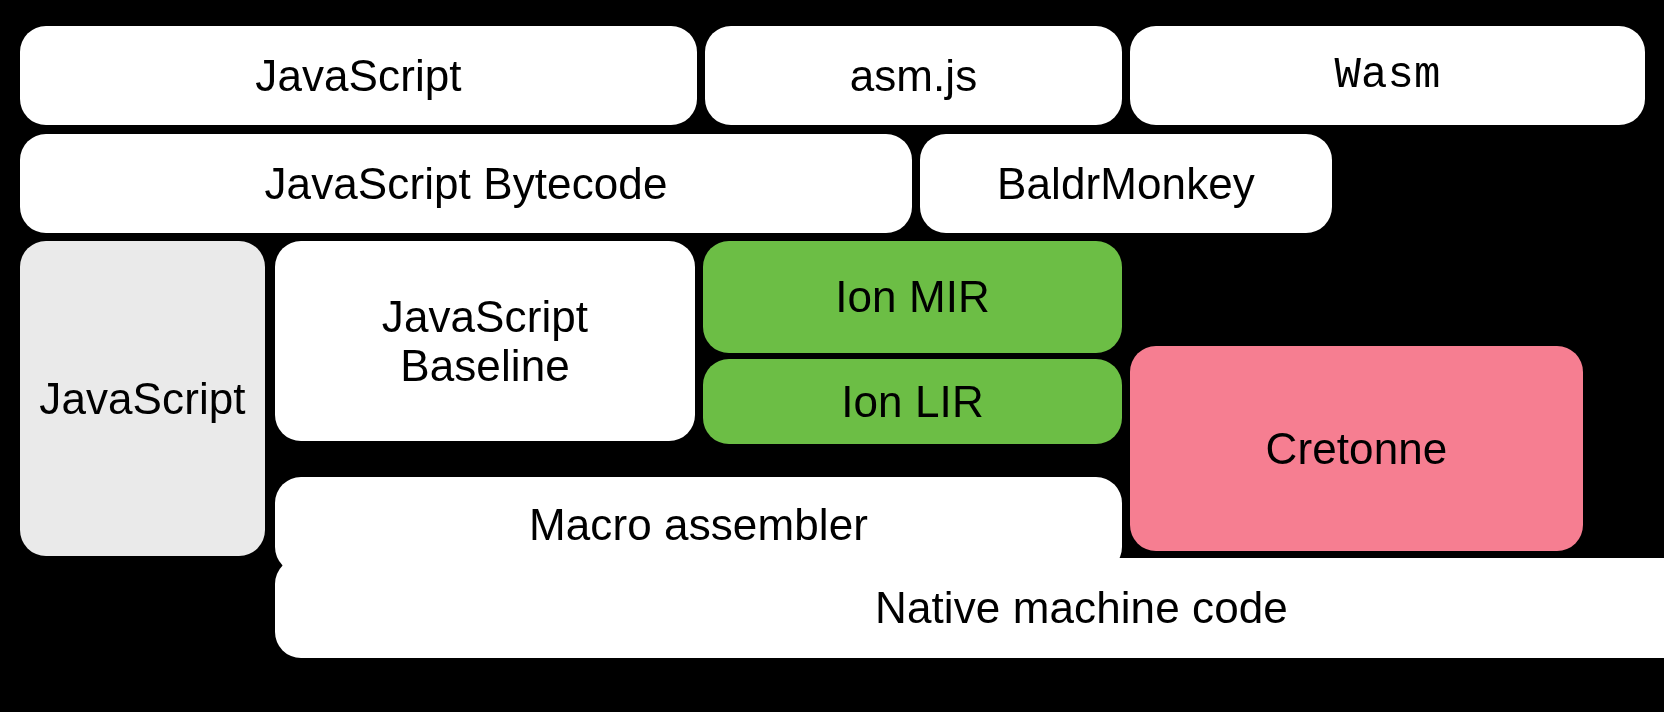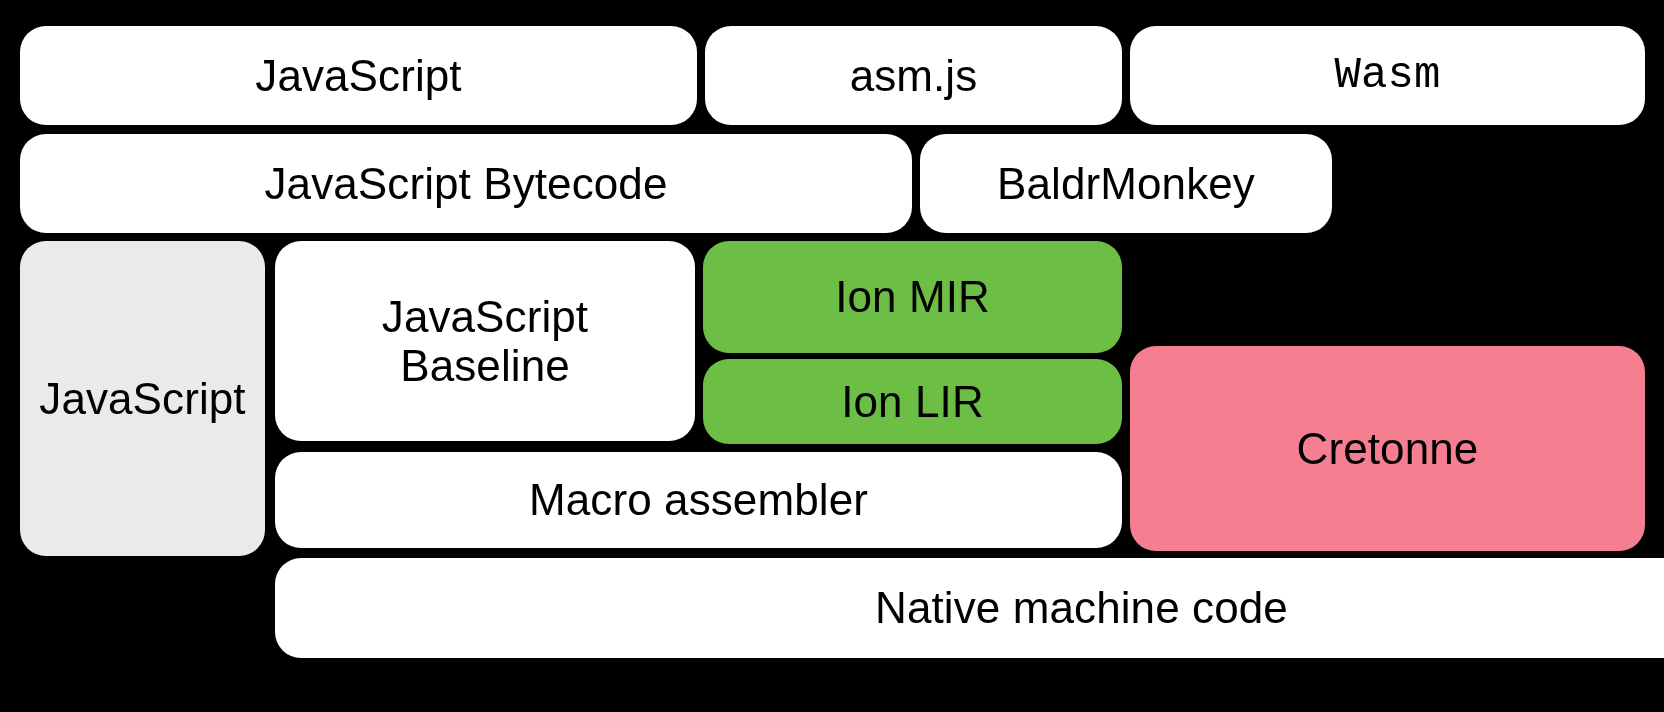--- a/index.html
+++ b/index.html
@@ -53,24 +53,24 @@
   
   .n-interpreter     { left: 20px;   top: 225px; width: 245px;  height: 315px; }
   .n-js-baseline     { left: 275px;  top: 225px; width: 420px;  height: 200px;
                        font-size: 44px; }
 
   
   .n-ion-mir         { left: 703px;  top: 225px; width: 419px;  height: 112px; }
   .n-ion-lir         { left: 703px;  top: 343px; width: 419px;  height: 85px; }
 
   
-  .n-cretonne        { left: 1130px; top: 330px; width: 515px;  height: 205px; }
+  .n-cretonne        { left: 1130px; top: 330px; width: 453px;  height: 205px; }
 
   
-  .n-macro-assembler { left: 275px;  top: 436px; width: 847px;  height: 96px; }
+  .n-macro-assembler { left: 275px;  top: 461px; width: 847px;  height: 96px; }
 
   
   .n-native-code     { left: 275px;  top: 542px; width: 1613px; height: 100px; }
 </style>
 </head>
 <body>
 
 <div id="diagram">
 
   <div class="node fill-white n-javascript">JavaScript</div>

